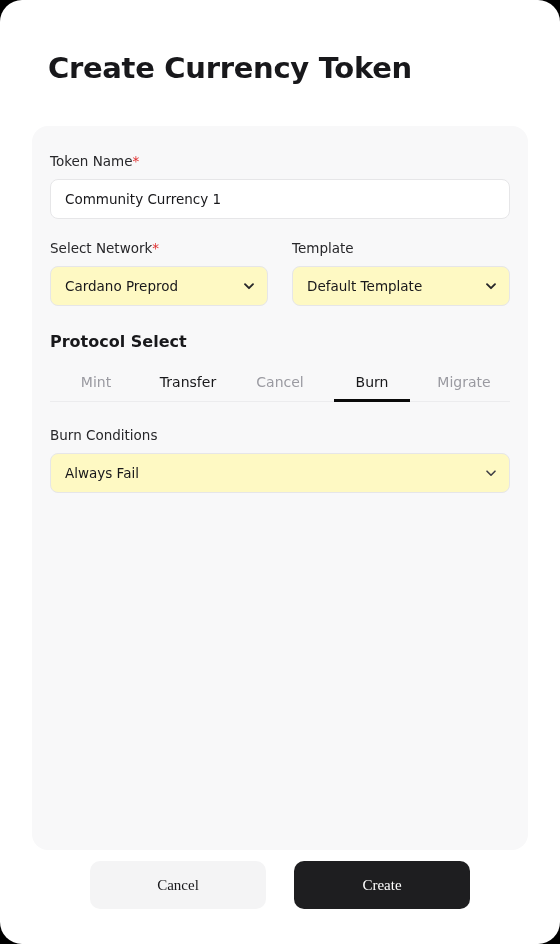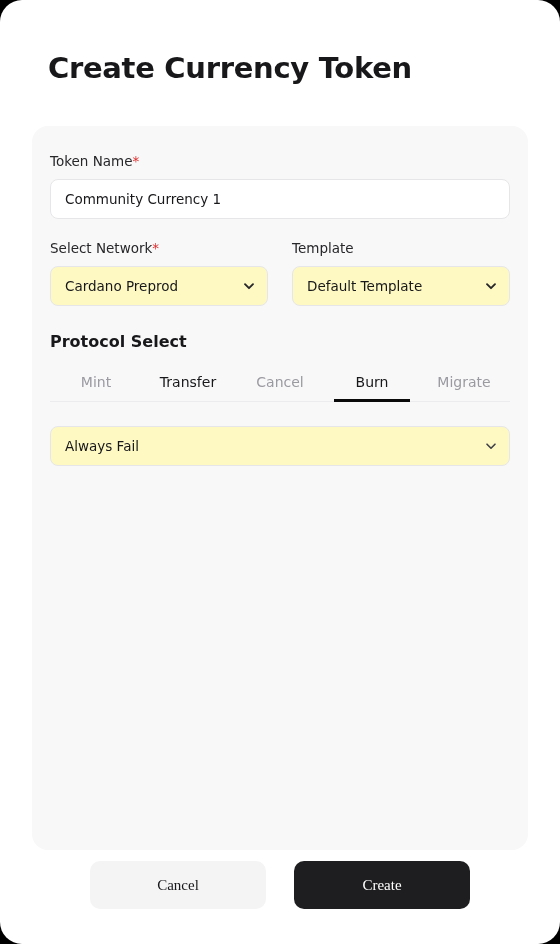--- a/index.html
+++ b/index.html
@@ -249,20 +249,21 @@
 
     <div class="tabs">
       <div class="tab">Mint</div>
       <div class="tab strong">Transfer</div>
       <div class="tab">Cancel</div>
       <div class="tab active">Burn</div>
       <div class="tab">Migrate</div>
     </div>
 
     <div class="burn-block">
+      <label class="field-label">Burn Conditions</label>
       <div class="select">
         <span>Always Fail</span>
         <span class="chev">
           <svg viewBox="0 0 12 12" width="12" height="12" aria-hidden="true">
             <path d="M2 4.2 L6 8.2 L10 4.2" fill="none" stroke="#3f3f46" stroke-width="1.6" stroke-linecap="round" stroke-linejoin="round"></path>
           </svg>
         </span>
       </div>
 
     </div>

